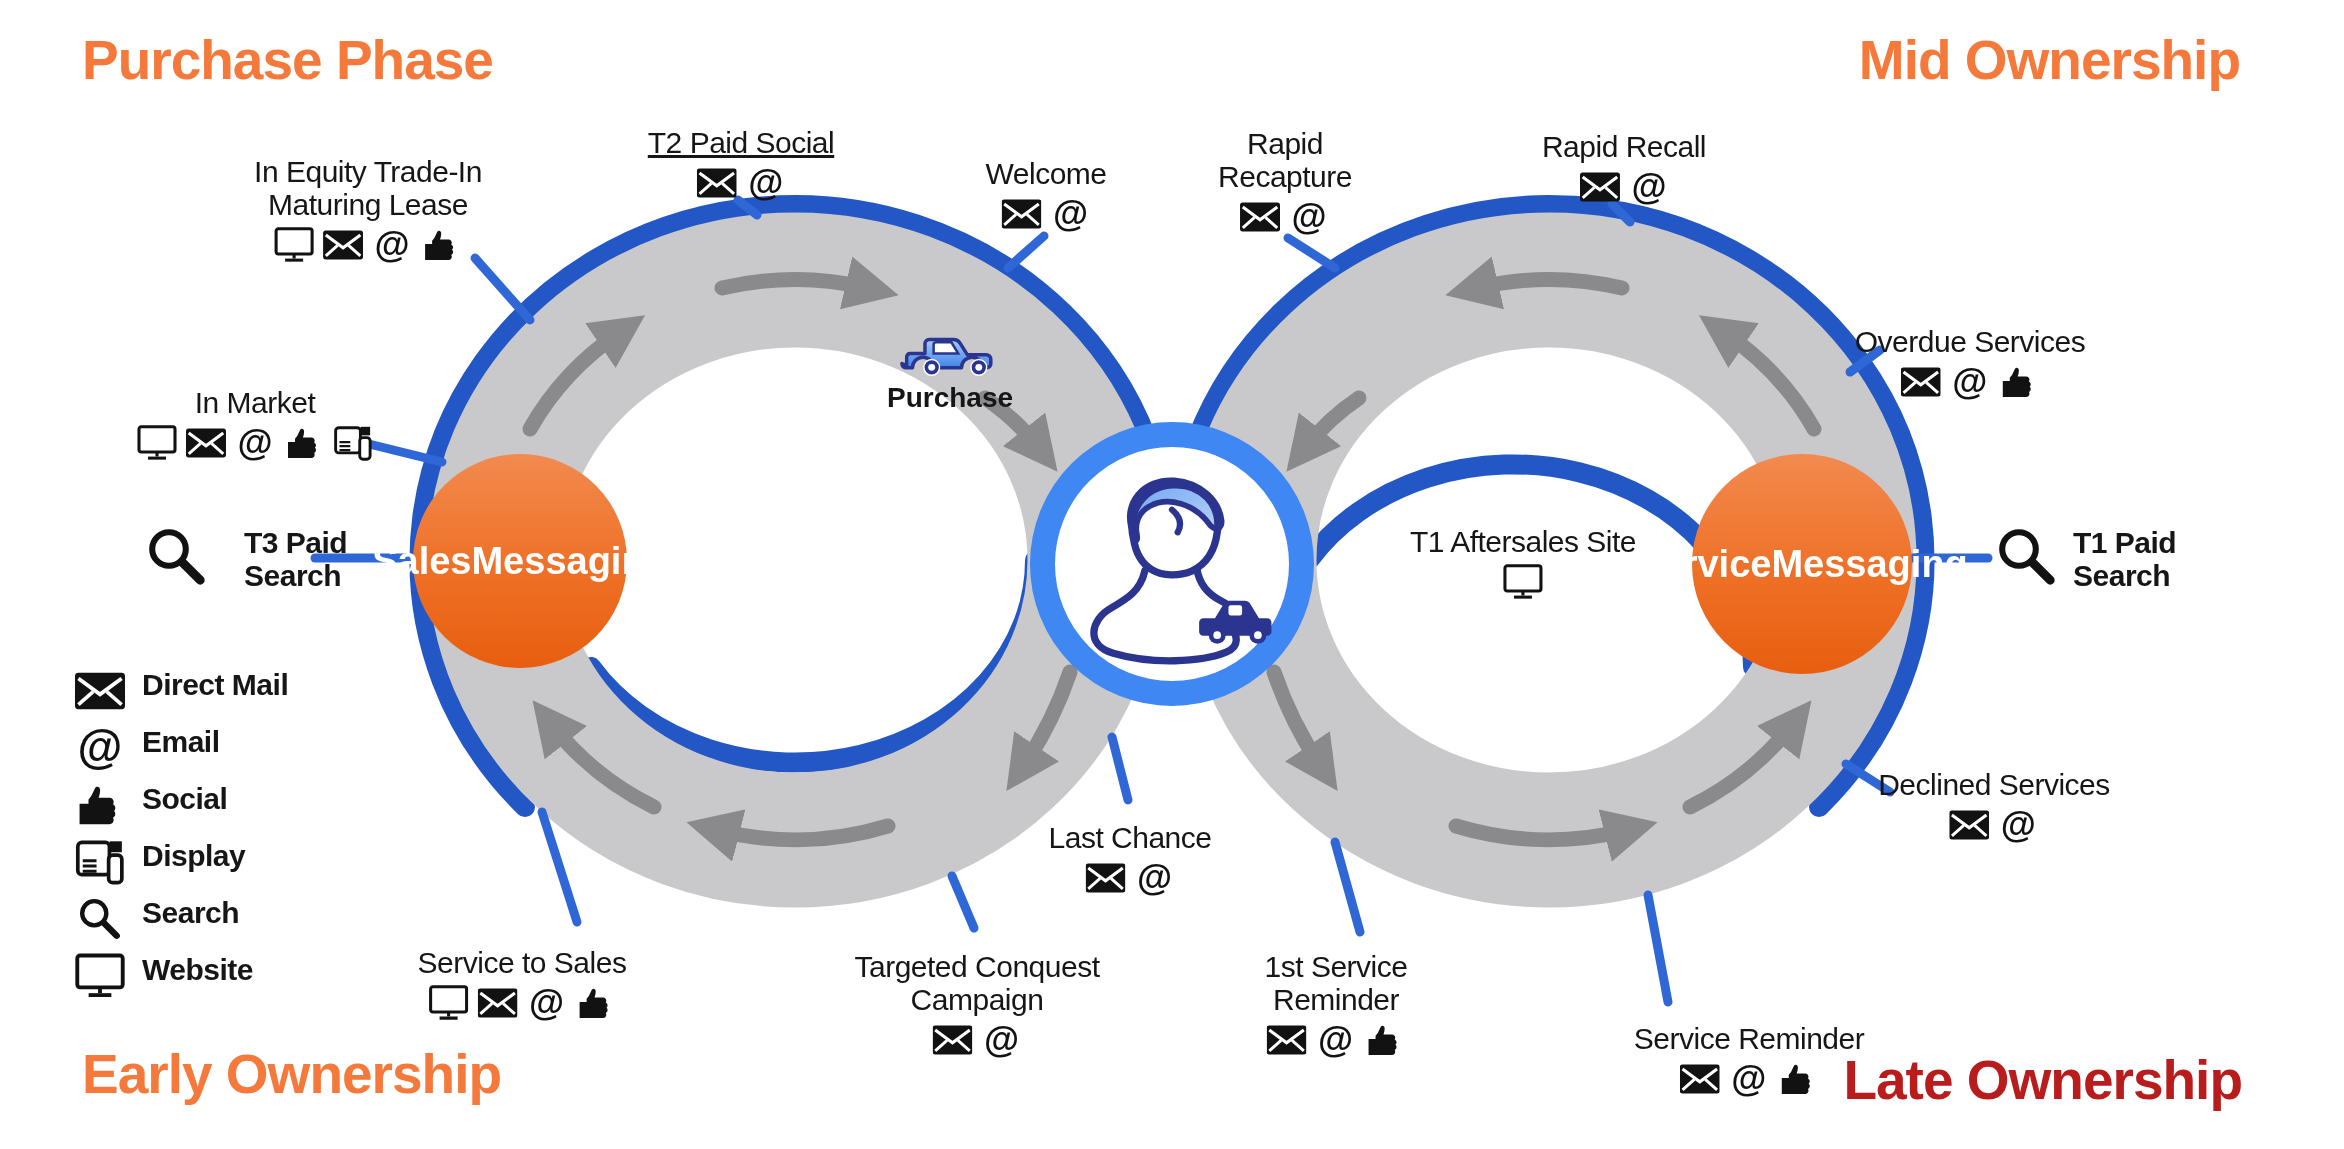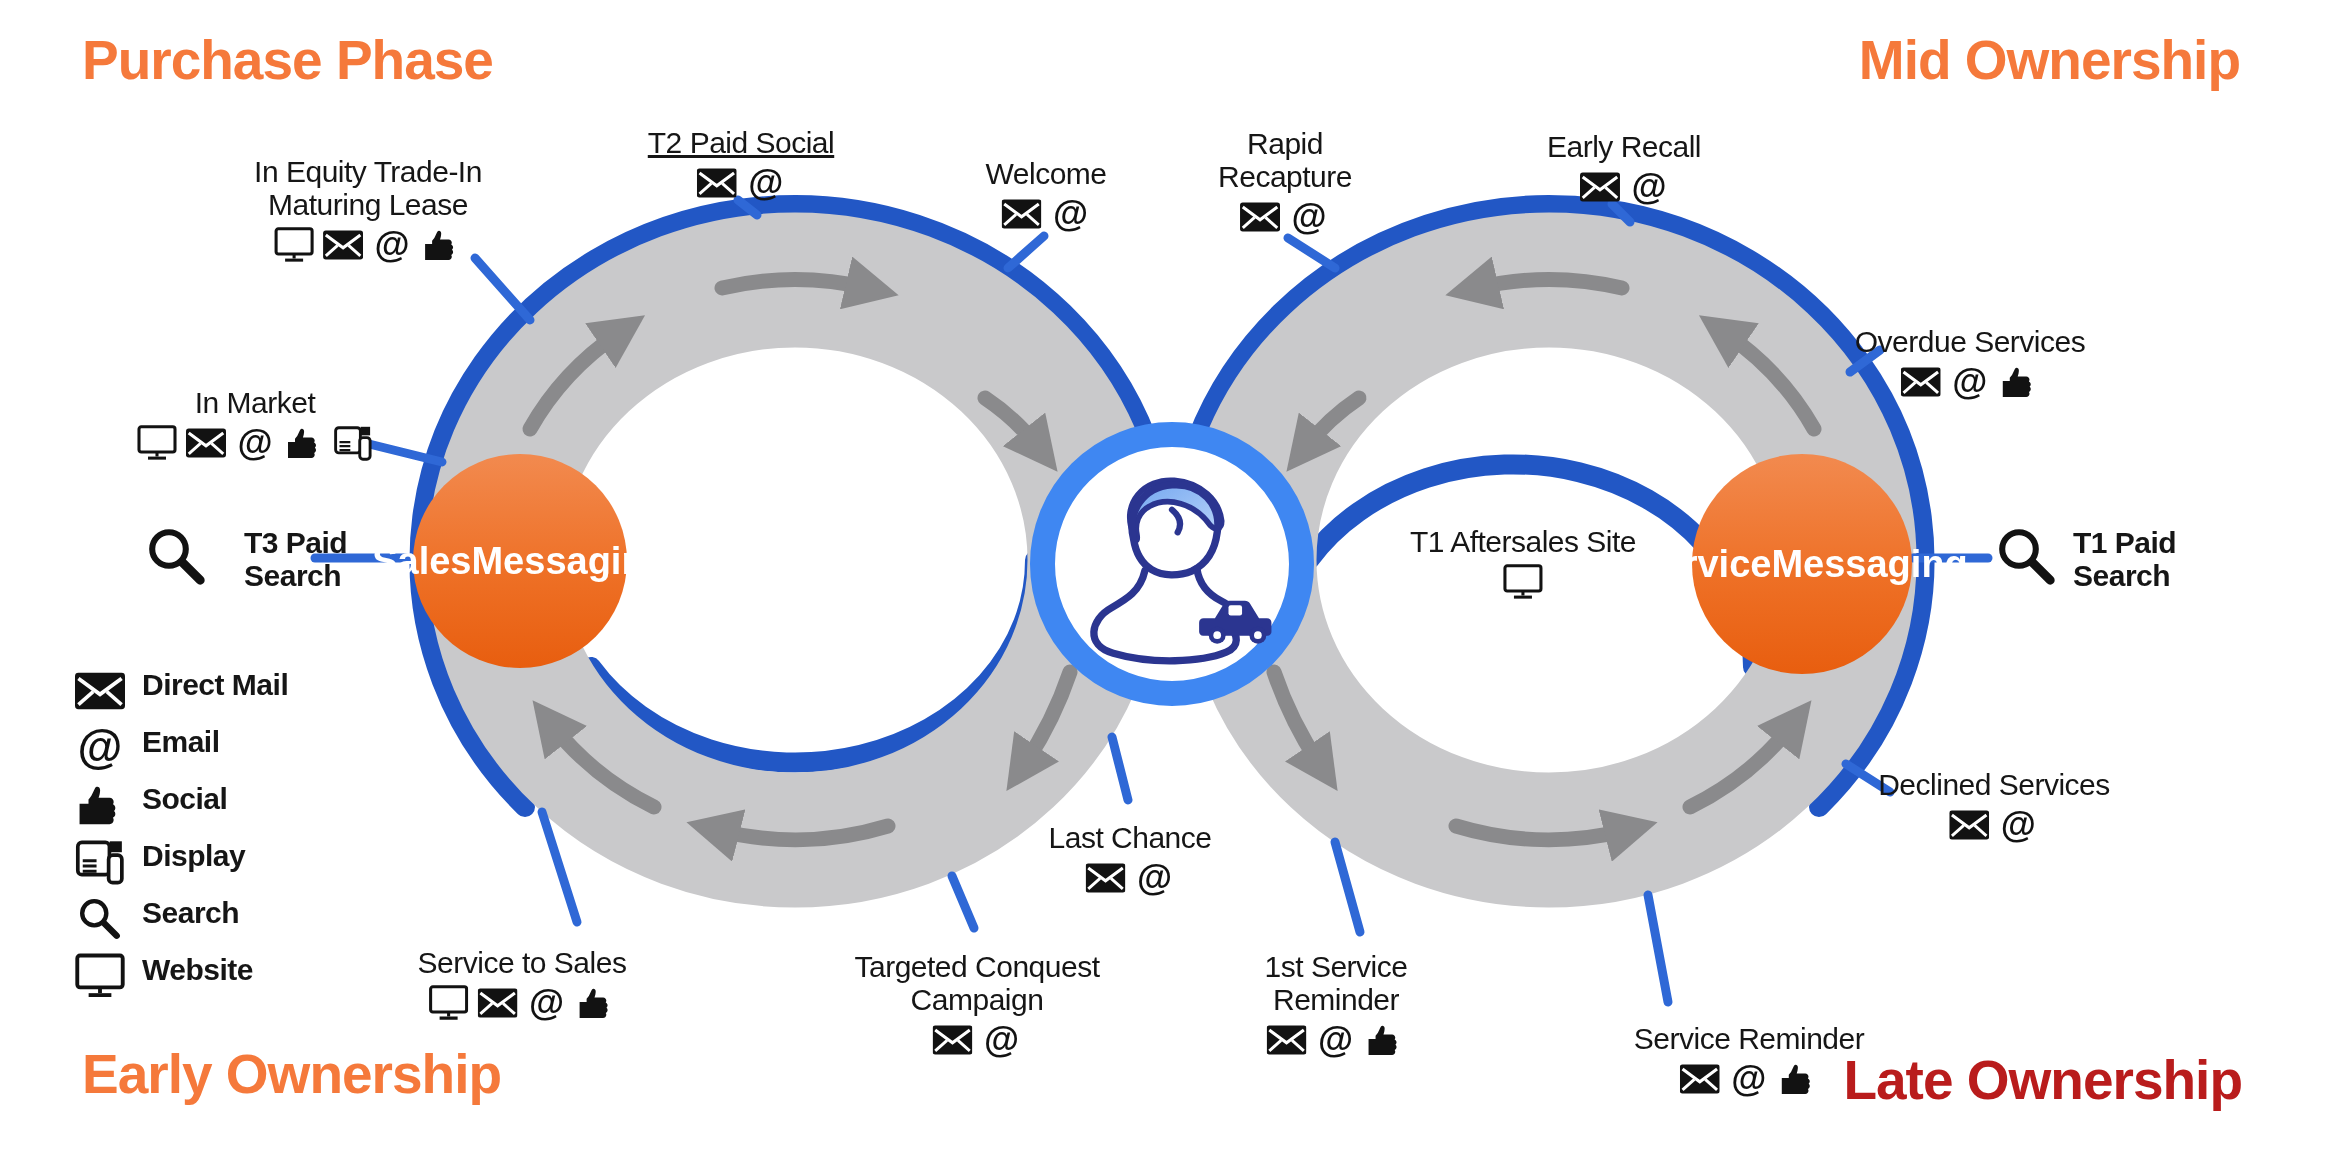--- a/index.html
+++ b/index.html
@@ -157,20 +157,31 @@
         <path d="M28,48 h10 l8,-13 c1,-1.6 2.5,-2.5 4.5,-2.5 h14 c2,0 3.5,0.9 4.5,2.5 l8,13 h7 c2.5,0 4,1.5 4,4 v8 c0,2 -1.5,3.5 -3.5,3.5 h-57 c-2,0 -3.5,-1.5 -3.5,-3.5 v-8 c0,-2.5 1.5,-4 4,-4 z" fill="#2B3590"></path>
         <rect x="50" y="36.5" width="12" height="9" rx="2" fill="#fff"></rect>
         <circle cx="40" cy="63" r="7.5" fill="#2B3590"></circle>
           <circle cx="40" cy="63" r="3.4" fill="#fff"></circle>
         <circle cx="76" cy="63" r="7.5" fill="#2B3590"></circle>
           <circle cx="76" cy="63" r="3.4" fill="#fff"></circle>
       </g>
     </svg>
   </div>
 
+  <div class="purchase-marker">
+    <svg width="100" height="50" viewBox="0 0 100 52">
+      <path d="M5,41 v-9 c0,-2 1.5,-3.5 3.5,-3.5 H24 v-10 c0,-2.5 2,-4.5 4.5,-4.5 h25 c3,0 5.5,1.3 7,3.8 l7.5,12 h19.5 c3,0 5,2 5,4.5 v5 c0,2.3 -1.8,4.2 -4.2,4.2 h-4.3 a11,11 0 0 0 -22,0 h-29 a11,11 0 0 0 -22,0 h-6.5 c-2.5,0 -4.5,-1.5 -4.5,-4.5 z" fill="url(#carGrad)" stroke="#2B3590" stroke-width="3.6" stroke-linejoin="round"></path>
+      <path d="M33,28.5 v-9 c0,-1.5 1,-2.5 2.5,-2.5 h16 l7,11.5 z" fill="#fff" stroke="#2B3590" stroke-width="2.6"></path>
+      <circle cx="31" cy="43" r="8.2" fill="#2B3590" stroke="#fff" stroke-width="1.5"></circle>
+        <circle cx="31" cy="43" r="3.6" fill="#fff"></circle>
+      <circle cx="80" cy="43" r="8.2" fill="#2B3590" stroke="#fff" stroke-width="1.5"></circle>
+        <circle cx="80" cy="43" r="3.6" fill="#fff"></circle>
+    </svg>
+    <div class="purchase-label">Purchase</div>
+  </div>
 
   <div class="tp" style="left:368px;top:155px;">
     <span class="tp-line">In Equity Trade-In</span>
     <span class="tp-line">Maturing Lease</span>
     <div class="tp-icons">
         <svg class="ci">
           <use href="#i-website"></use>
         </svg>
         <svg class="ci">
           <use href="#i-direct-mail"></use>
@@ -215,21 +226,21 @@
         <svg class="ci">
           <use href="#i-direct-mail"></use>
         </svg>
         <svg class="ci">
           <use href="#i-email"></use>
         </svg>
       </div>
   </div>
 
   <div class="tp" style="left:1624px;top:130px;">
-    <span class="tp-line">Early Recall</span>
+    <span class="tp-line">Rapid Recall</span>
     <div class="tp-icons">
         <svg class="ci">
           <use href="#i-direct-mail"></use>
         </svg>
         <svg class="ci">
           <use href="#i-email"></use>
         </svg>
       </div>
   </div>
 

